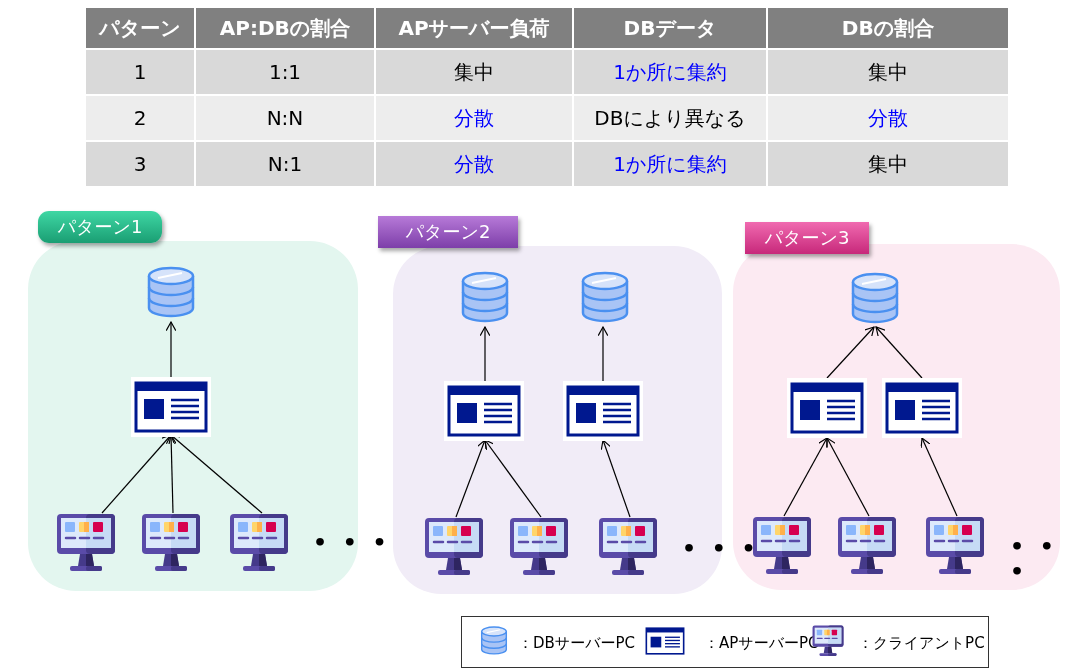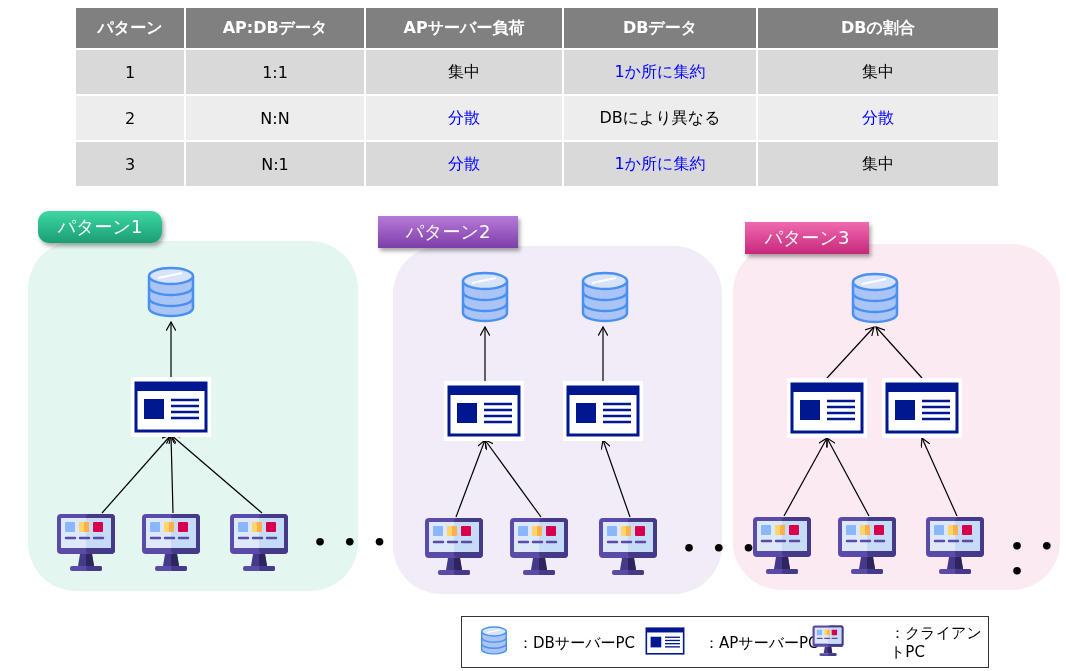--- a/index.html
+++ b/index.html
@@ -1,19 +1,19 @@
 <!DOCTYPE html>
 <html><head>
 <meta charset="utf-8">
 <style>
   html, body { margin:0; padding:0; }
   body { width:1066px; height:671px; background:#ffffff; position:relative; overflow:hidden;
          font-family:"DejaVu Sans", "Liberation Sans", sans-serif; }
   
-  .cmp-table { position:absolute; left:74px; top:6px; border-collapse:separate; border-spacing:2px; font-size:16px; }
+  .cmp-table { position:absolute; left:84px; top:6px; border-collapse:separate; border-spacing:2px; font-size:20px; }
   .cmp-table th { background:#808080; color:#ffffff; font-weight:bold; height:40px; padding:0 6px; text-align:center; white-space:nowrap; }
   .cmp-table td { height:42px; text-align:center; color:#000; white-space:nowrap; }
   .cmp-table tr.odd td { background:#d9d9d9; }
   .cmp-table tr.even td { background:#ededed; }
   .cmp-table td.hl { color:#0000ff; }
   .c1{width:96px}.c2{width:166px}.c3{width:184px}.c4{width:180px}.c5{width:228px}
 
   .panel { position:absolute; border-radius:48px; }
   .tag { position:absolute; height:32px; color:#fff; font-size:18px; line-height:32px; text-align:center;
          box-shadow:2px 3px 4px rgba(0,0,0,0.35); }
@@ -26,21 +26,21 @@
   .legend .li { position:absolute; top:10px; height:32px; display:flex; align-items:center; }
   .legend .li span { margin-left:10px; }
 </style>
 </head>
 <body>
 
 <table class="cmp-table">
   <thead>
     <tr>
       <th class="c1">パターン</th>
-      <th class="c2">AP:DBデータ</th>
+      <th class="c2">AP:DBの割合</th>
       <th class="c3">APサーバー負荷</th>
       <th class="c4">DBデータ</th>
       <th class="c5">DBの割合</th>
     </tr>
   </thead>
   <tbody id="tbody">
       <tr class="odd">
         <td>1</td>
         <td>1:1</td>
         <td>集中</td>
@@ -377,21 +377,21 @@
 <rect x="13" y="22" width="20" height="20" fill="#00188f"></rect>
 <g stroke="#00188f" stroke-width="2.5">
             <line x1="40" y1="23" x2="68" y2="23"></line>
             <line x1="40" y1="29" x2="68" y2="29"></line>
             <line x1="40" y1="35" x2="68" y2="35"></line>
             <line x1="40" y1="41" x2="68" y2="41"></line>
           </g>
         </svg></span>
     <span style="margin-left:16px;">：APサーバーPC</span>
   </div>
-  <div class="li" style="left:350px;gap:32px;">
+  <div class="li" style="left:350px;">
     <span class="ico" style="margin:0;"><svg width="32" height="32" viewBox="0 0 60 60">
 <rect x="1" y="1" width="58" height="40" rx="4" fill="#5a4ba8"></rect>
 <rect x="30" y="1" width="29" height="40" rx="4" fill="#453a8a"></rect>
 <rect x="5" y="5" width="50" height="30" fill="#dde9fb"></rect>
 <rect x="30" y="5" width="25" height="30" fill="#c6dbf5"></rect>
 <rect x="9" y="9" width="10" height="10" rx="1" fill="#8ab6fb"></rect>
 <rect x="23" y="9" width="10" height="10" rx="1" fill="#ffd56a"></rect>
 <rect x="28" y="9" width="5" height="10" fill="#ffb04a"></rect>
 <rect x="37" y="9" width="10" height="10" rx="1" fill="#d6004f"></rect>
 <g stroke="#5a4ba8" stroke-width="2.5" stroke-linecap="round">

